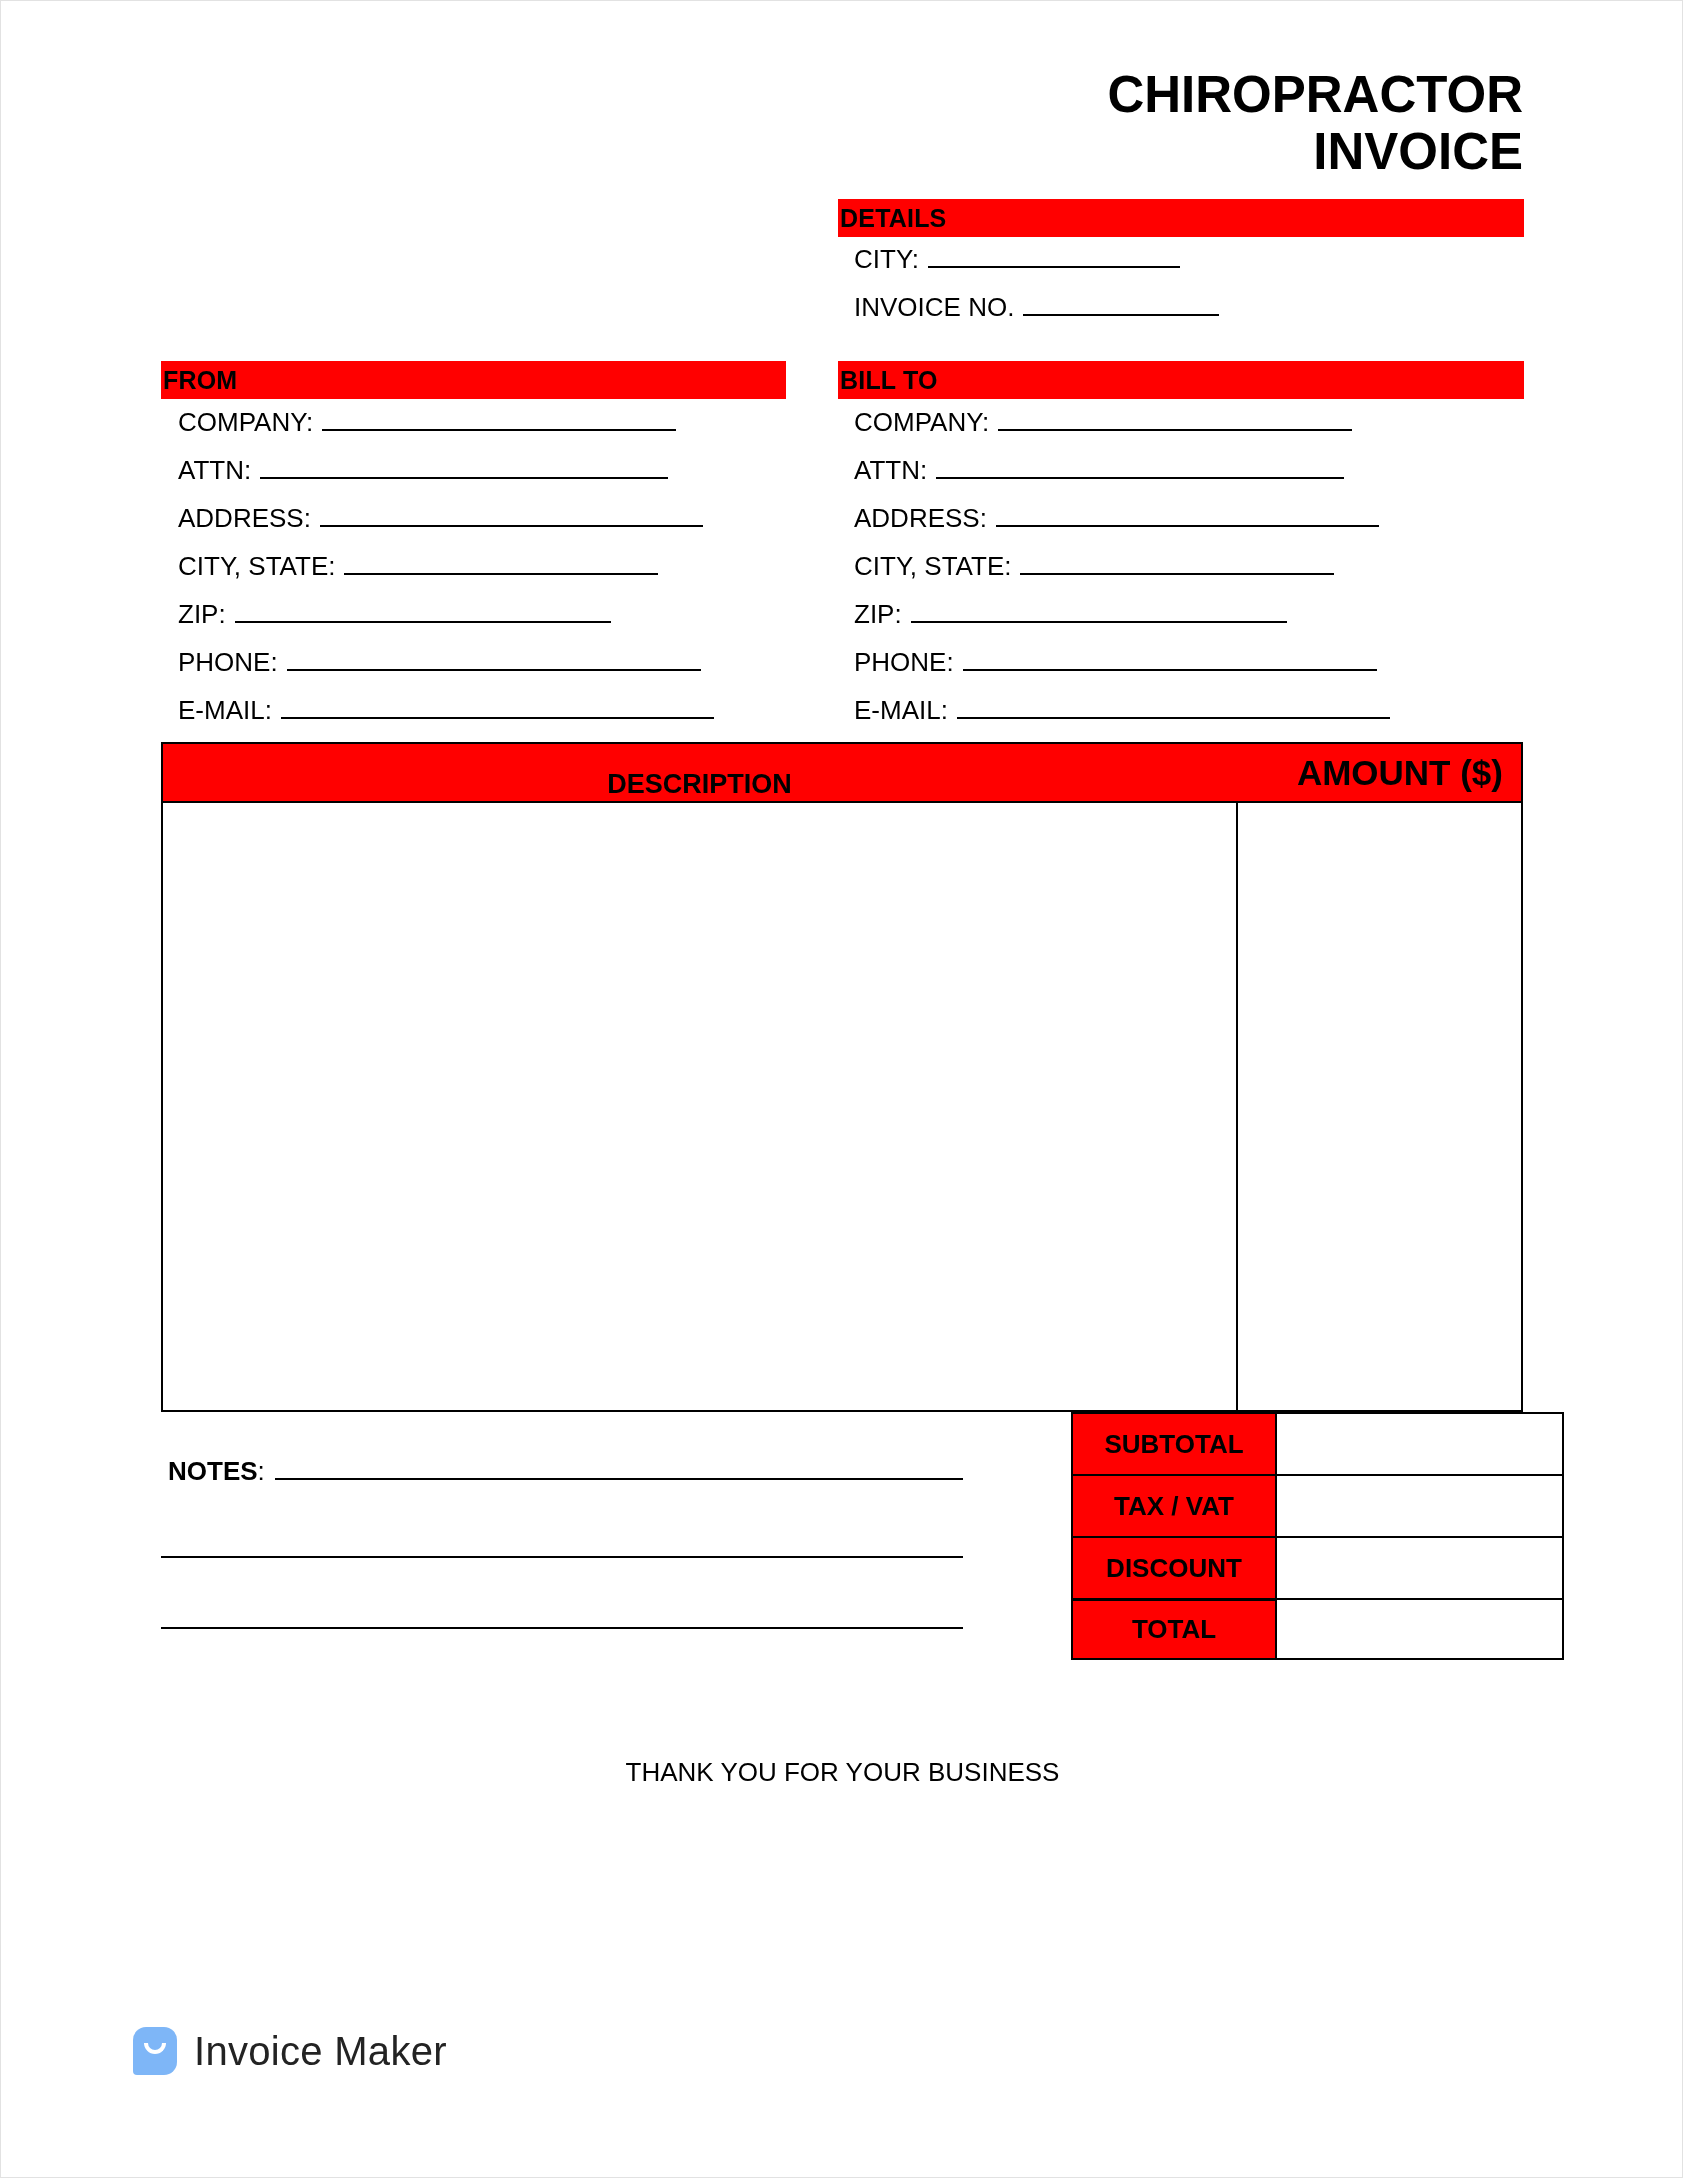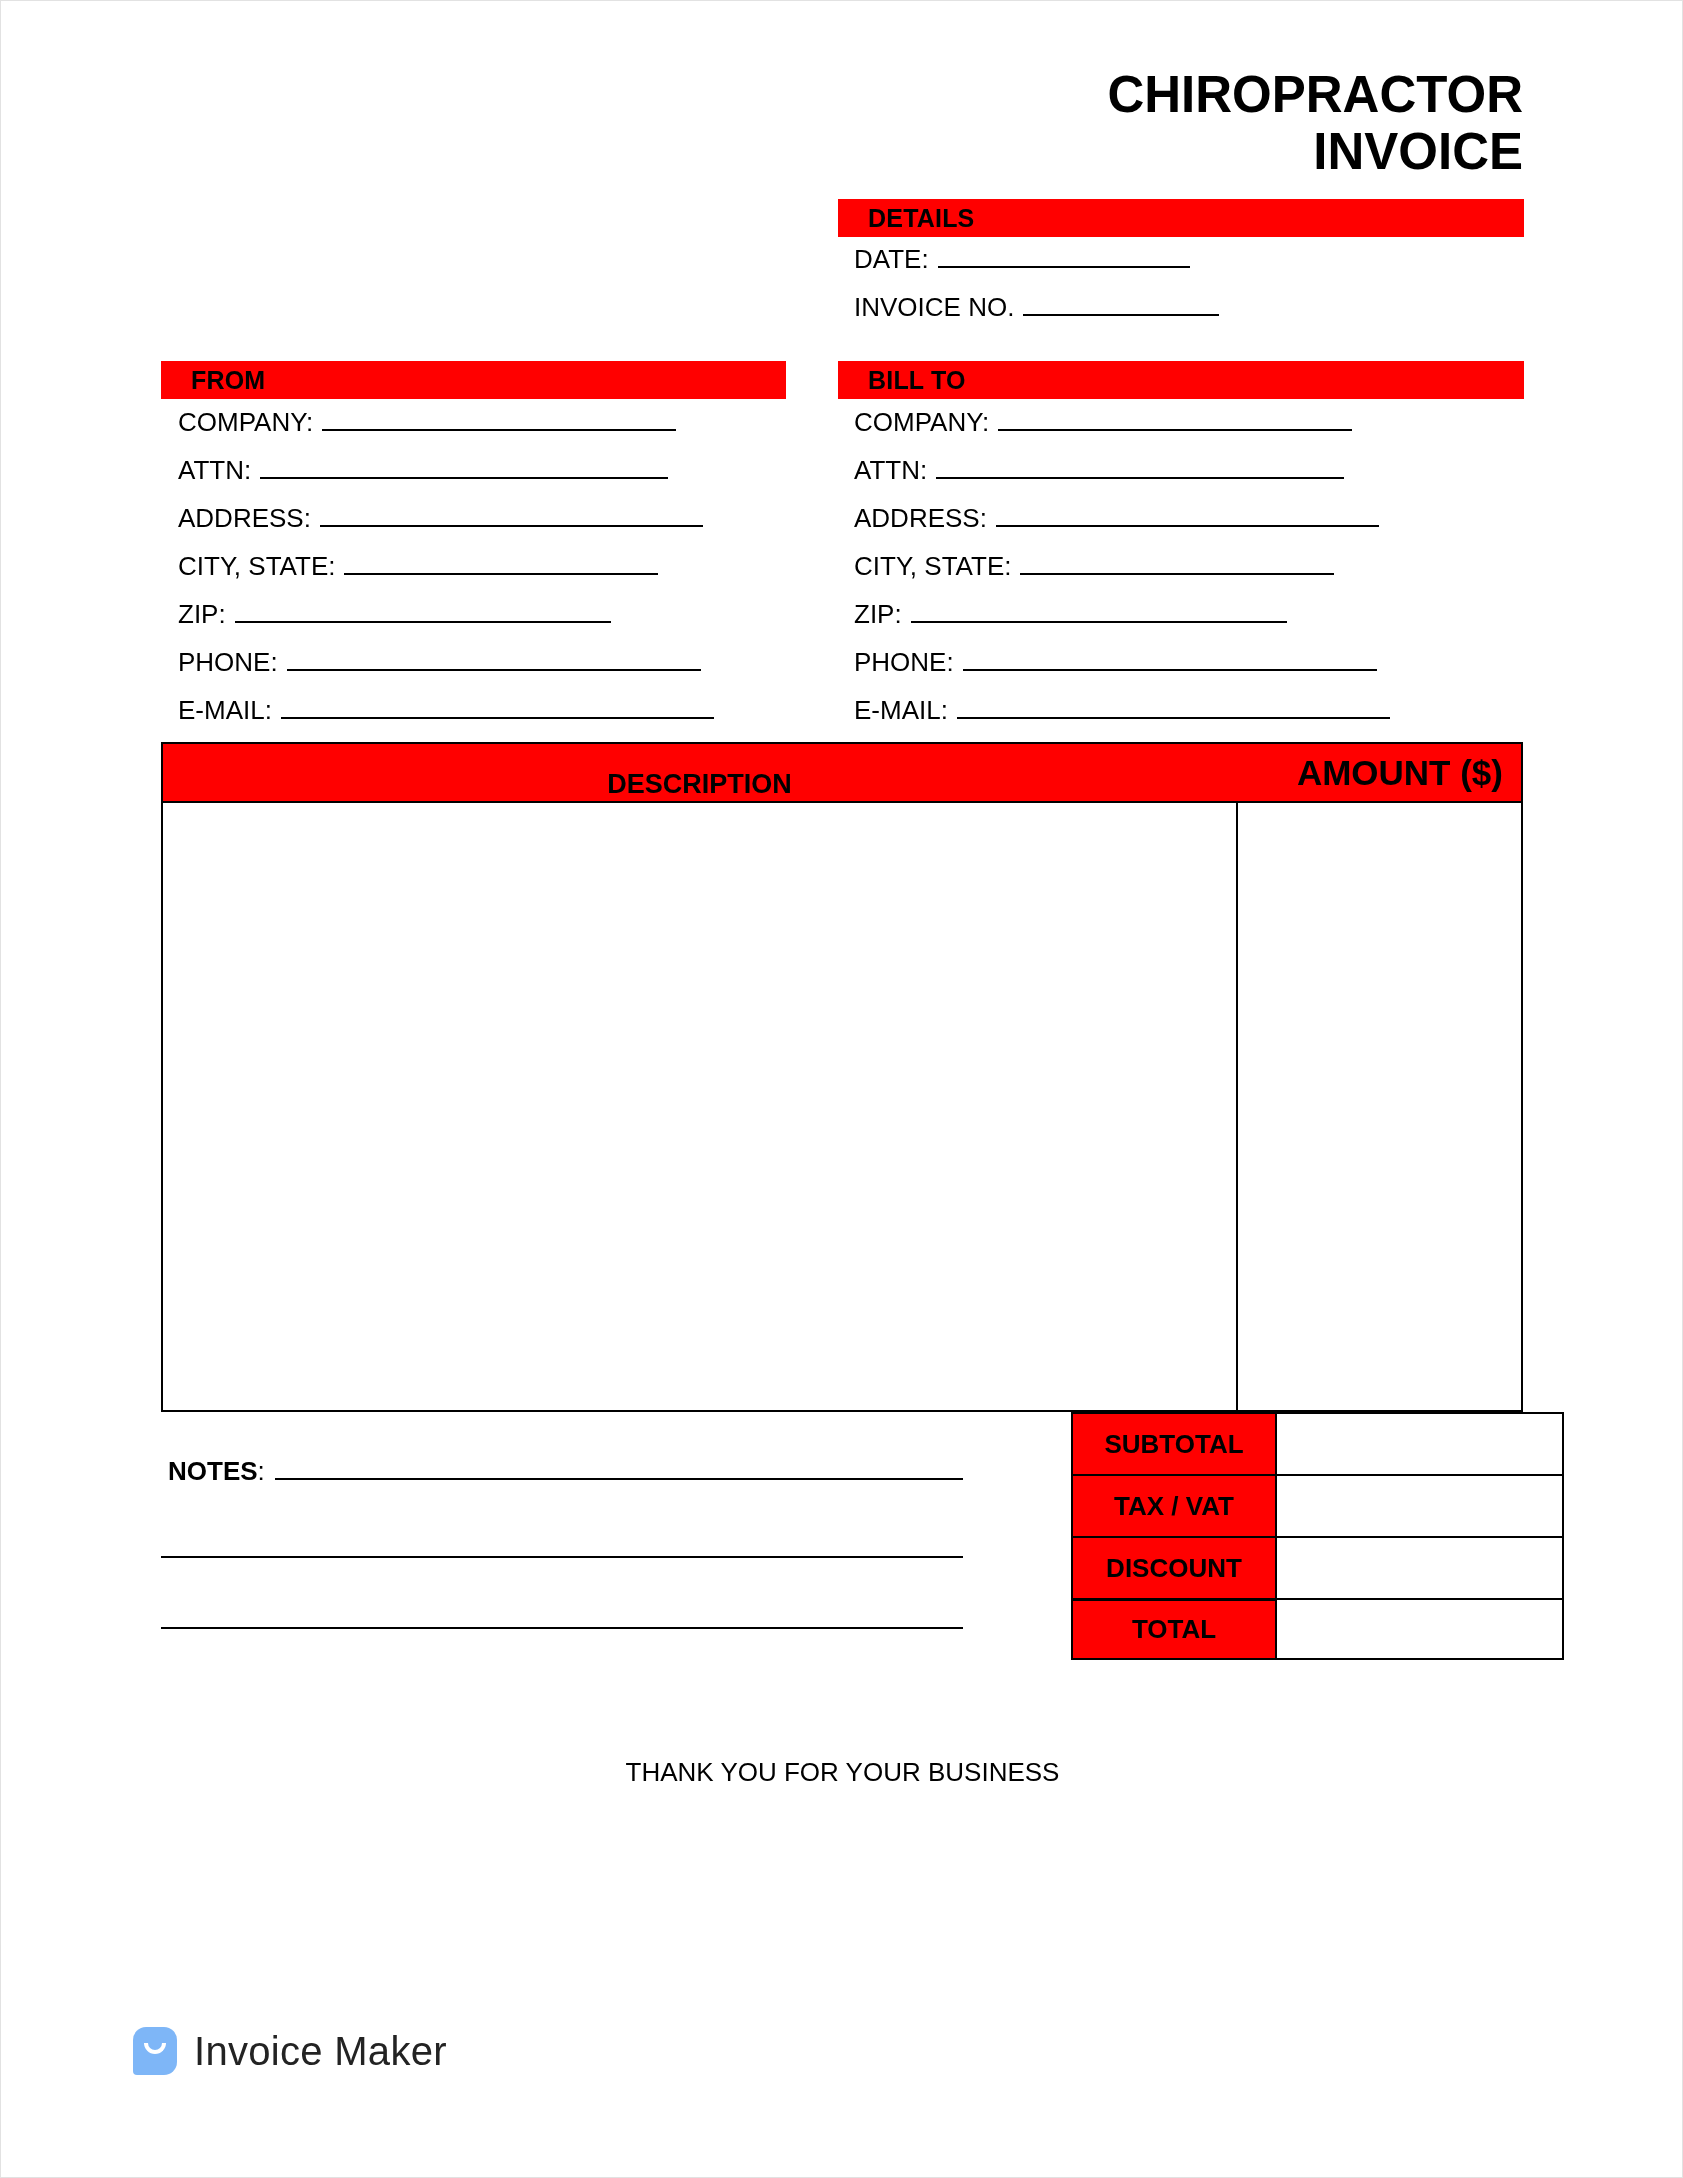--- a/index.html
+++ b/index.html
@@ -41,21 +41,21 @@
 
   
   .bar {
     position: absolute;
     background: #ff0000;
     height: 38px;
     line-height: 38px;
     font-size: 25px;
     font-weight: bold;
     color: #000000;
-    padding-left: 30px;
+    padding-left: 2px;
     box-sizing: border-box;
     letter-spacing: 0.2px;
   }
   #bar-details { left: 837px; top: 198px; width: 686px; }
   #bar-from    { left: 160px; top: 360px; width: 625px; }
   #bar-billto  { left: 837px; top: 360px; width: 686px; }
 
   
   .fieldgroup { position: absolute; }
   .field {
@@ -237,21 +237,21 @@
 <div class="page">
 
   <div class="doc-title">
     <div>CHIROPRACTOR</div>
     <div>INVOICE</div>
   </div>
 
   <div class="bar" id="bar-details">DETAILS</div>
   <div class="fieldgroup" id="details-fields">
       <div class="field">
-        <span class="lbl">DATE:</span>
+        <span class="lbl">CITY:</span>
         <span class="rule" style="width: 252px;"></span>
       </div>
       <div class="field">
         <span class="lbl">INVOICE NO.</span>
         <span class="rule" style="width: 196px;"></span>
       </div>
     </div>
 
   <div class="bar" id="bar-from">FROM</div>
   <div class="fieldgroup" id="from-fields">

